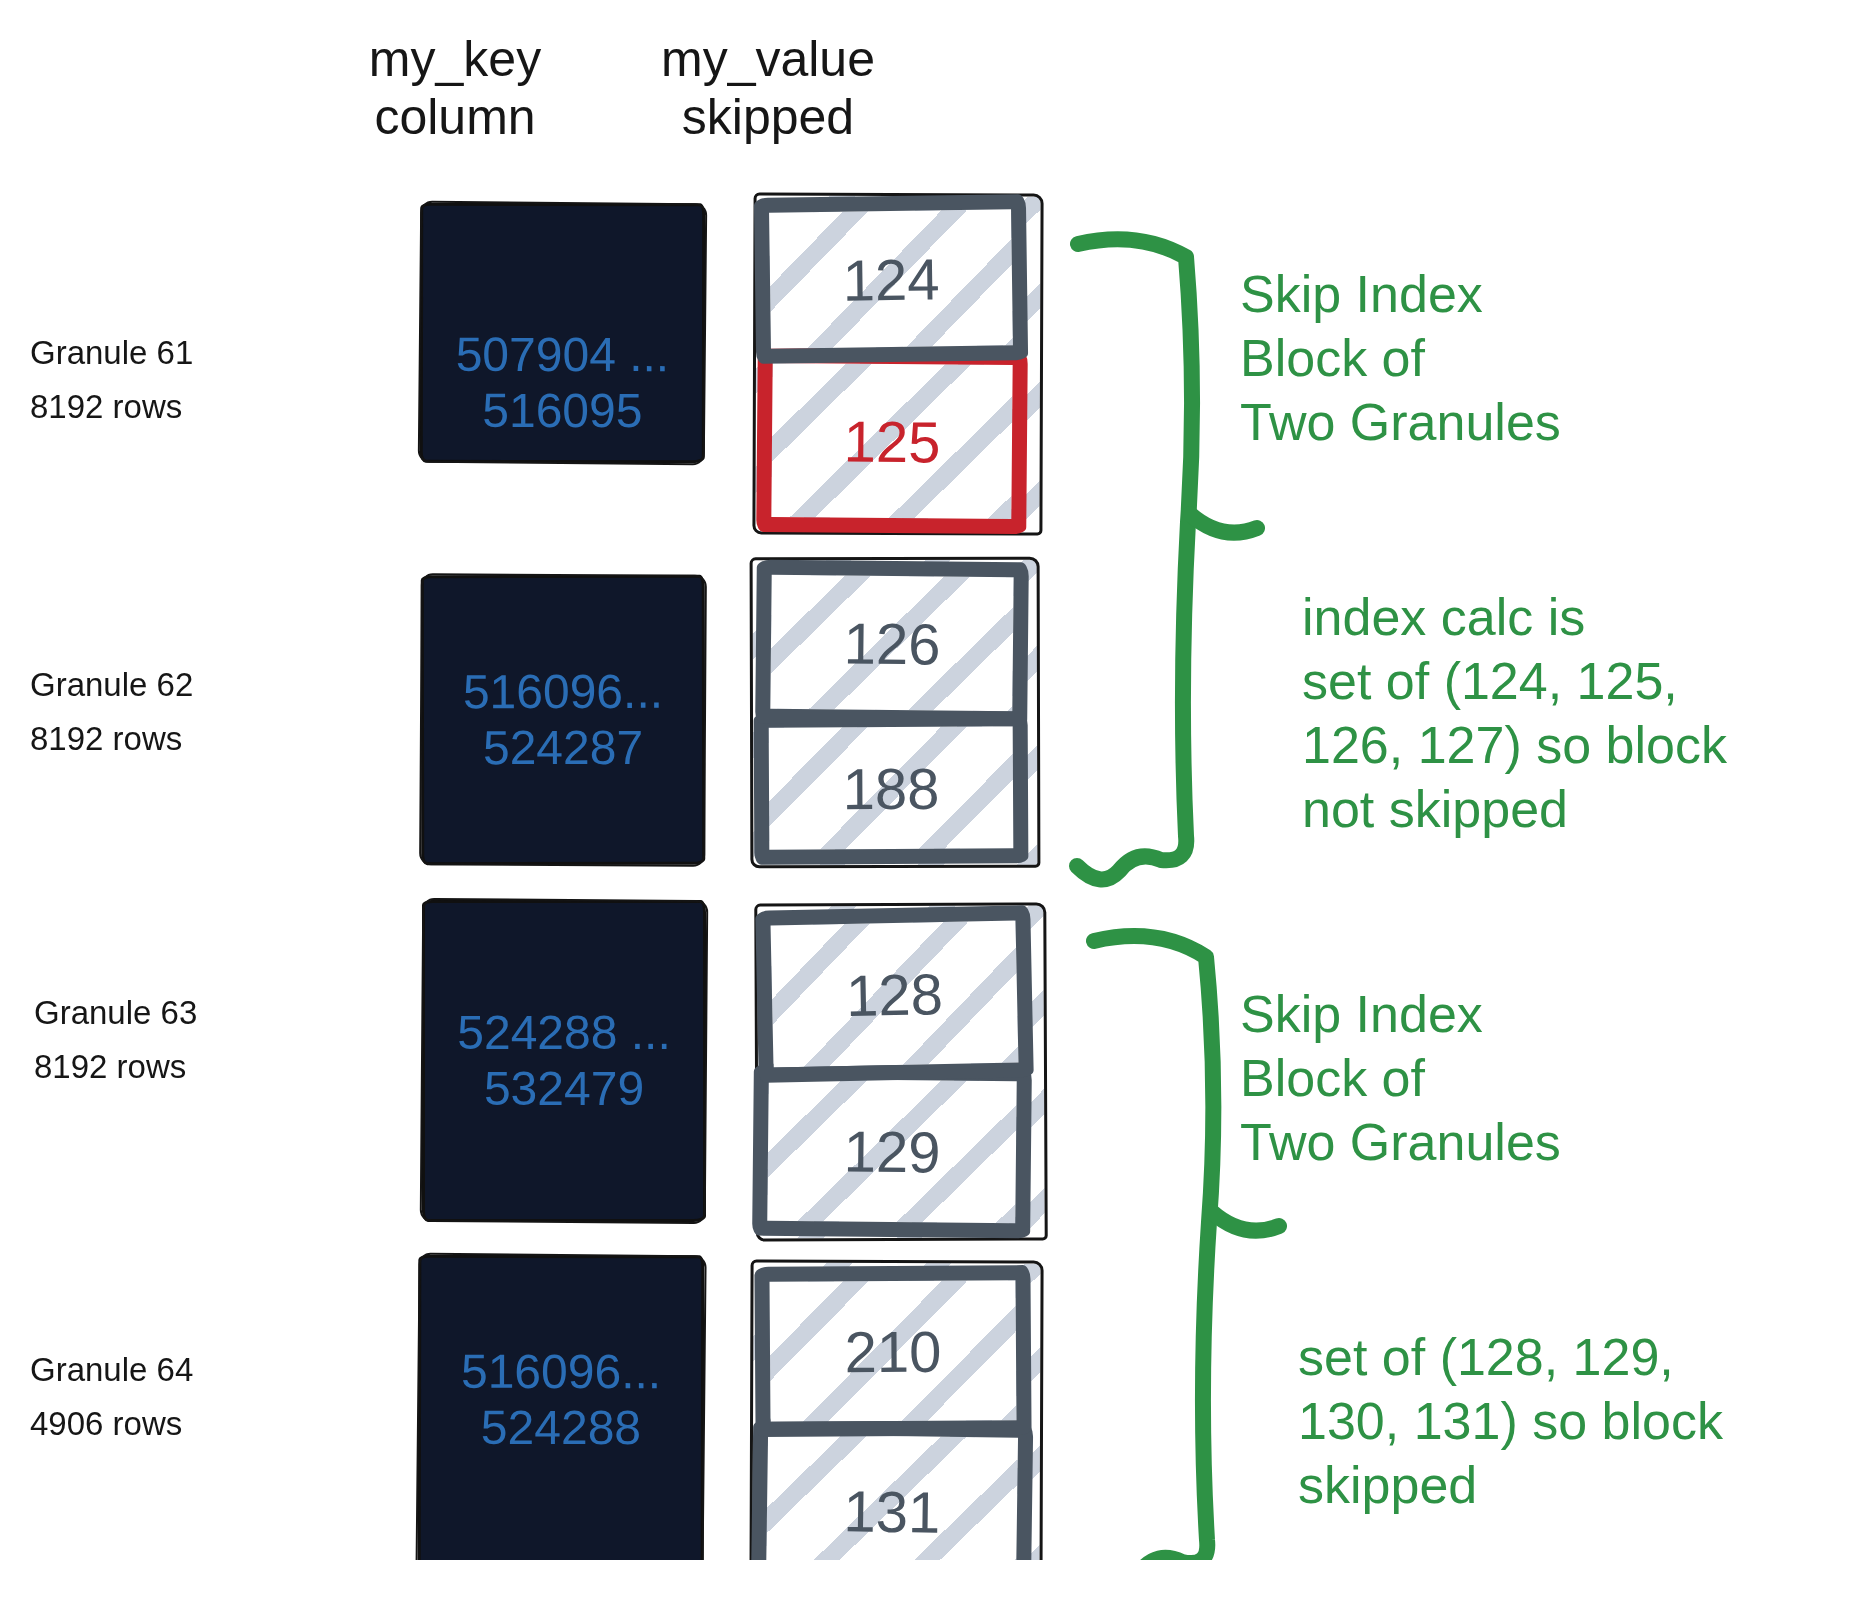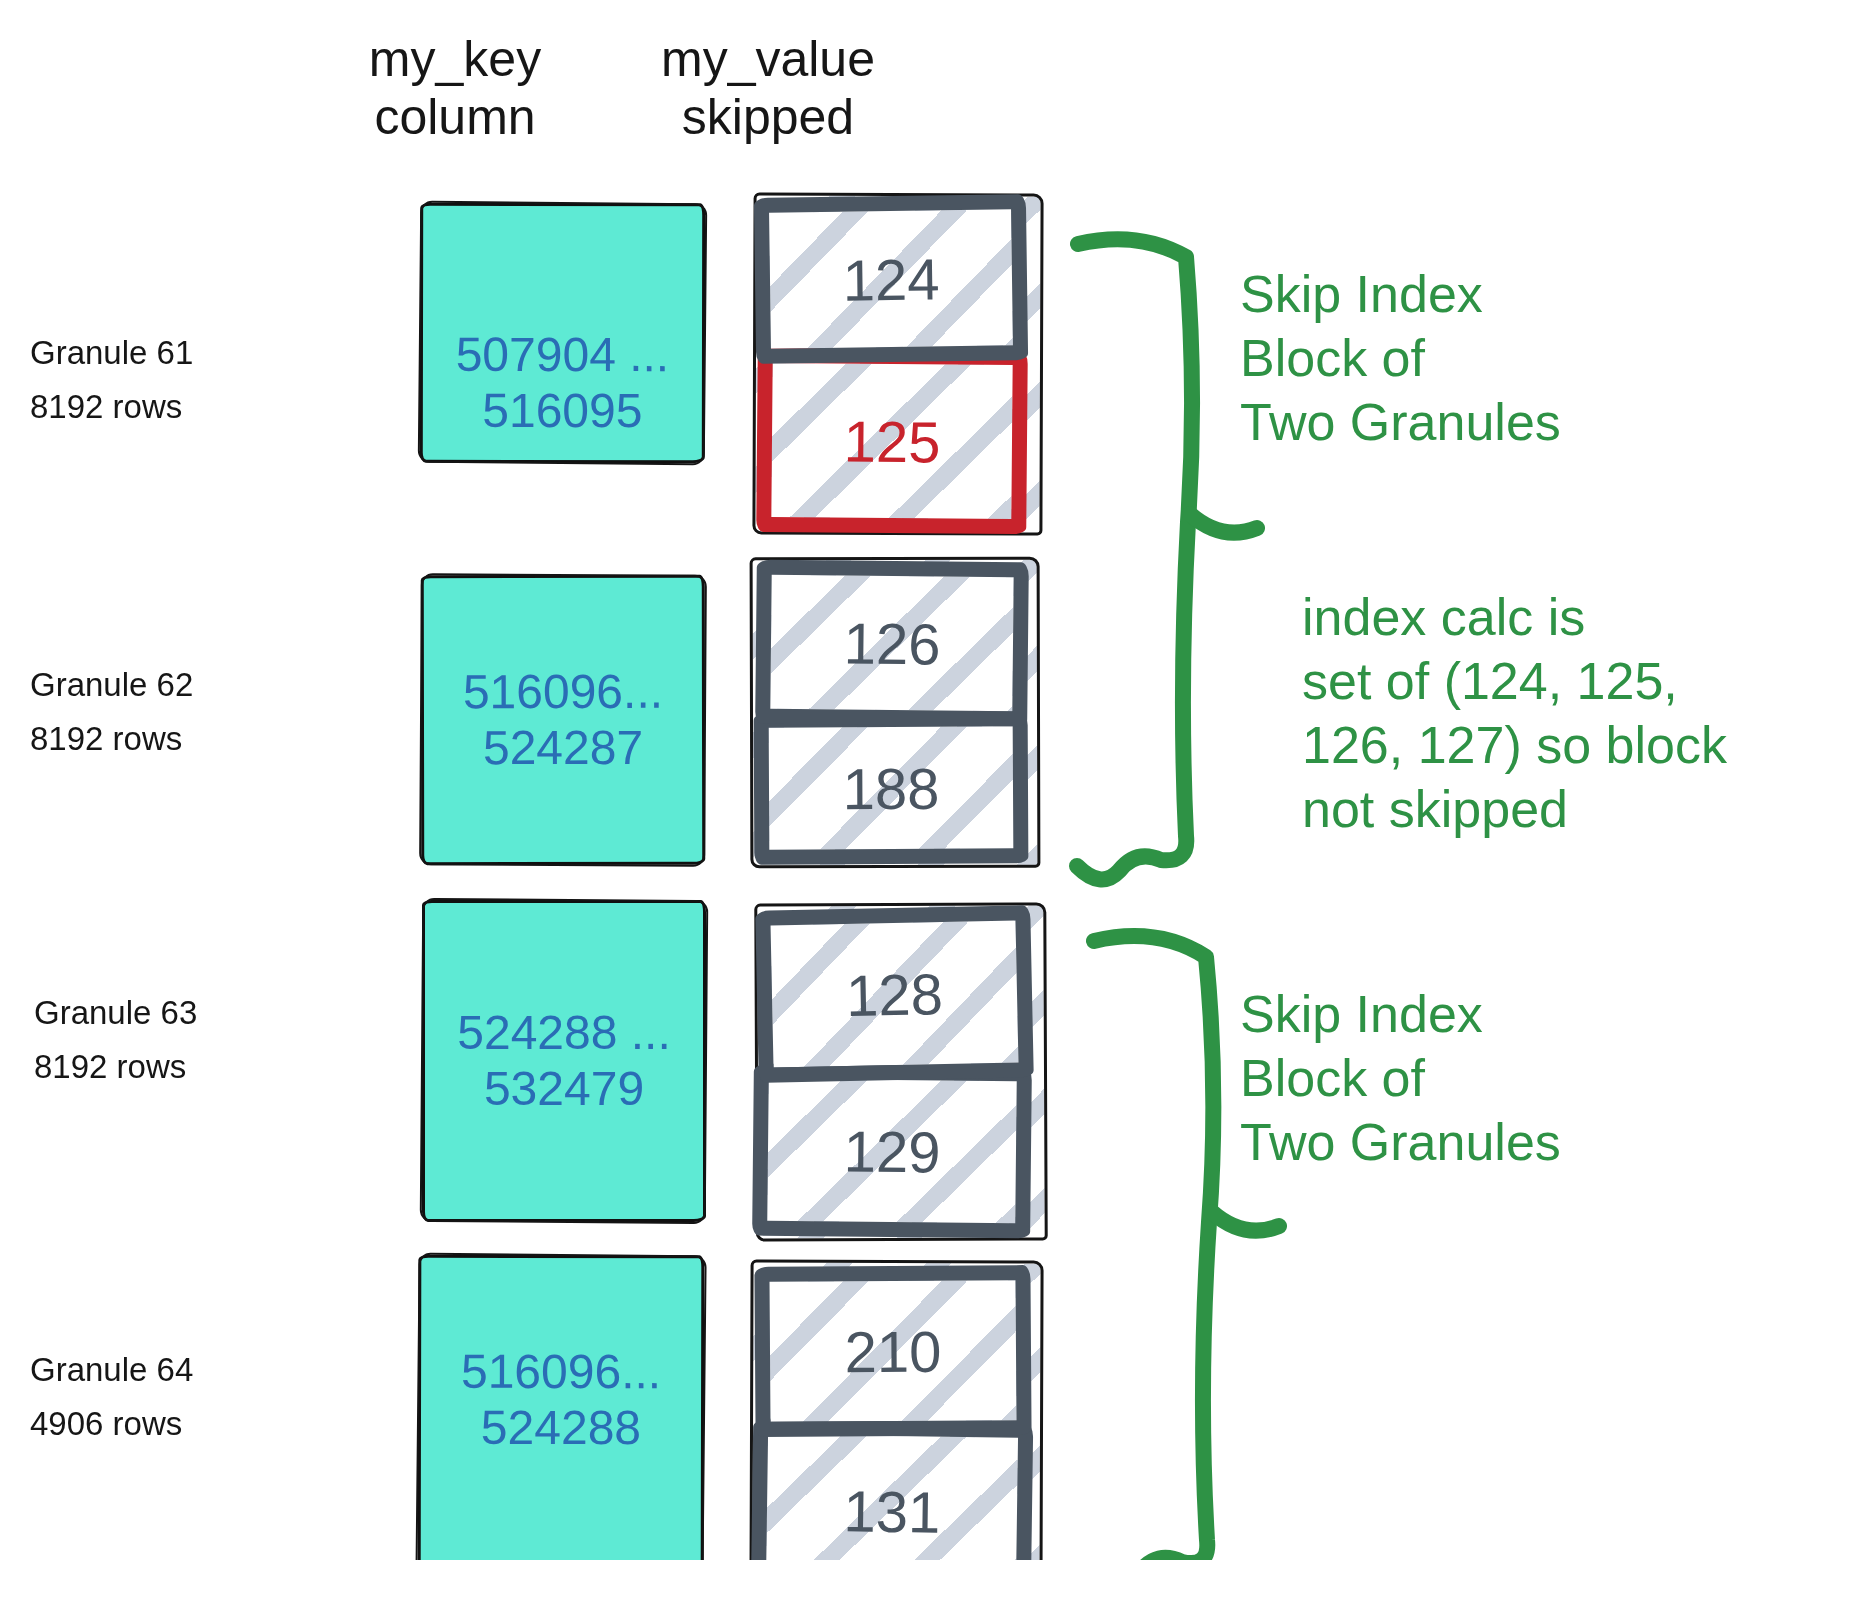--- a/index.html
+++ b/index.html
@@ -30,21 +30,21 @@
     text-align:left;
   }
   .l1{left:30px;top:326px;}
   .l2{left:30px;top:658px;}
   .l3{left:34px;top:986px;}
   .l4{left:30px;top:1343px;}
 
   
   .key-box{
     position:absolute;
-    background:#5eead4;
+    background:#0f172a;
     border:3.5px solid #101010;
     border-radius:10px 5px 12px 6px / 5px 12px 6px 10px;
     display:flex;align-items:center;justify-content:center;
     box-sizing:border-box;
   }
   .key-box::after{
     content:"";position:absolute;inset:-4px;
     border:2px solid #141414;
     border-radius:12px;
     transform:rotate(.45deg);
@@ -197,14 +197,17 @@
   <div class="annot a1 pre">Skip Index
 Block of
 Two Granules</div>
   <div class="annot a2 pre">index calc is
 set of (124, 125,
 126, 127) so block
 not skipped</div>
   <div class="annot a3 pre">Skip Index
 Block of
 Two Granules</div>
+  <div class="annot a4 pre">set of (128, 129,
+130, 131) so block
+skipped</div>
 
 </div>
 
 </body></html>

